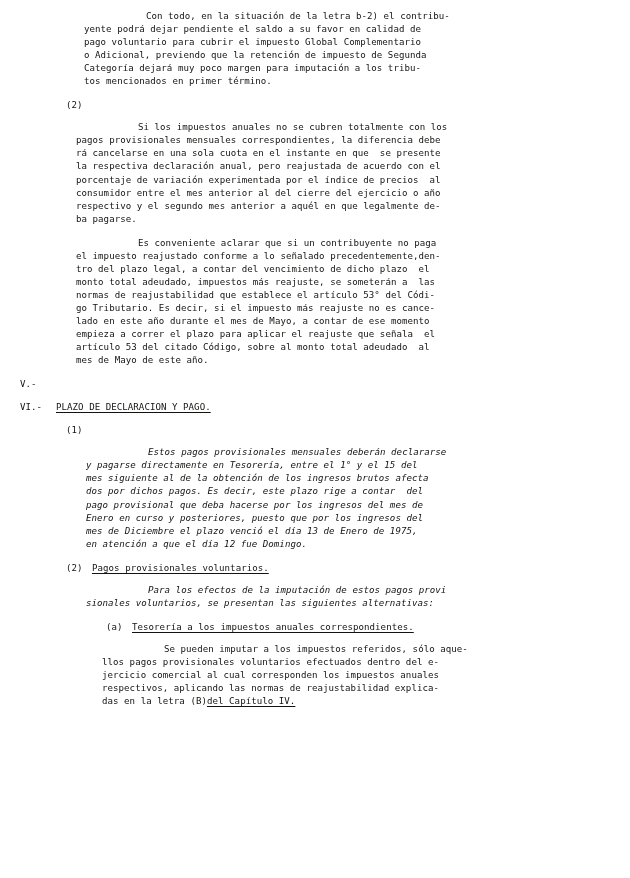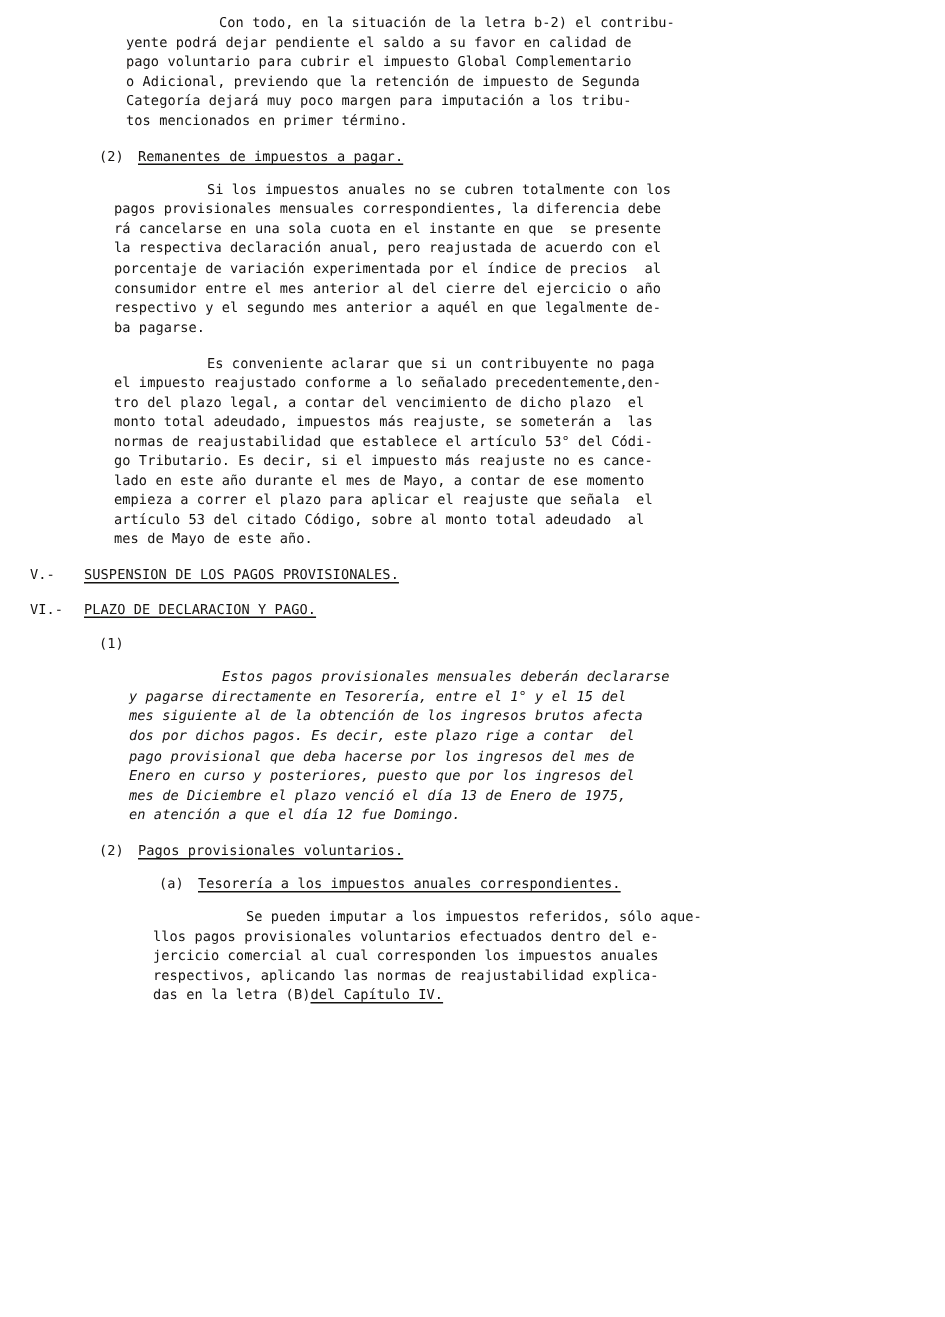--- a/index.html
+++ b/index.html
@@ -115,21 +115,20 @@
     <p class="ind-para">Con todo, en la situación de la letra b-2) el contribu-
 yente podrá dejar pendiente el saldo a su favor en calidad de
 pago voluntario para cubrir el impuesto Global Complementario
 o Adicional, previendo que la retención de impuesto de Segunda
 Categoría dejará muy poco margen para imputación a los tribu-
 tos mencionados en primer término.</p>
   </div>
 
   <div class="sub">
     <div class="sub-num">(2)</div>
-    <div class="sub-title">Remanentes de impuestos a pagar.</div>
   </div>
 
   <div class="blk body-indent just">
     <p class="ind-para">Si los impuestos anuales no se cubren totalmente con los
 pagos provisionales mensuales correspondientes, la diferencia debe
 rá cancelarse en una sola cuota en el instante en que  se presente
 la respectiva declaración anual, pero reajustada de acuerdo con el
 porcentaje de variación experimentada por el índice de precios  al
 consumidor entre el mes anterior al del cierre del ejercicio o año
 respectivo y el segundo mes anterior a aquél en que legalmente de-
@@ -144,21 +143,20 @@
 normas de reajustabilidad que establece el artículo 53° del Códi-
 go Tributario. Es decir, si el impuesto más reajuste no es cance-
 lado en este año durante el mes de Mayo, a contar de ese momento
 empieza a correr el plazo para aplicar el reajuste que señala  el
 artículo 53 del citado Código, sobre al monto total adeudado  al
 mes de Mayo de este año.</p>
   </div>
 
   <div class="sec">
     <div class="sec-num">V.-</div>
-    <div class="sec-title">SUSPENSION DE LOS PAGOS PROVISIONALES.</div>
   </div>
 
 
   <div class="sec">
     <div class="sec-num">VI.-</div>
     <div class="sec-title">PLAZO DE DECLARACION Y PAGO.</div>
   </div>
 
   <div class="sub">
     <div class="sub-num">(1)</div>
@@ -174,20 +172,24 @@
 mes de Diciembre el plazo venció el día 13 de Enero de 1975,
 en atención a que el día 12 fue Domingo.</p>
   </div>
 
   <div class="sub">
     <div class="sub-num">(2)</div>
     <div class="sub-title">Pagos provisionales voluntarios.</div>
   </div>
 
 
+  <div class="blk body-indent2 just">
+    <p class="ind-para">Para los efectos de la imputación de estos pagos provi
+sionales voluntarios, se presentan las siguientes alternativas:</p>
+  </div>
 
   <div class="sub2">
     <div class="sub2-num">(a)</div>
     <div class="sub2-title sub-title">Tesorería a los impuestos anuales correspondientes.</div>
   </div>
 
   <div class="blk body-indent3 just">
     <p class="ind-para"><span>Se pueden imputar a los impuestos referidos, sólo aque-
 llos pagos provisionales voluntarios efectuados dentro del e-
 jercicio comercial al cual corresponden los impuestos anuales

